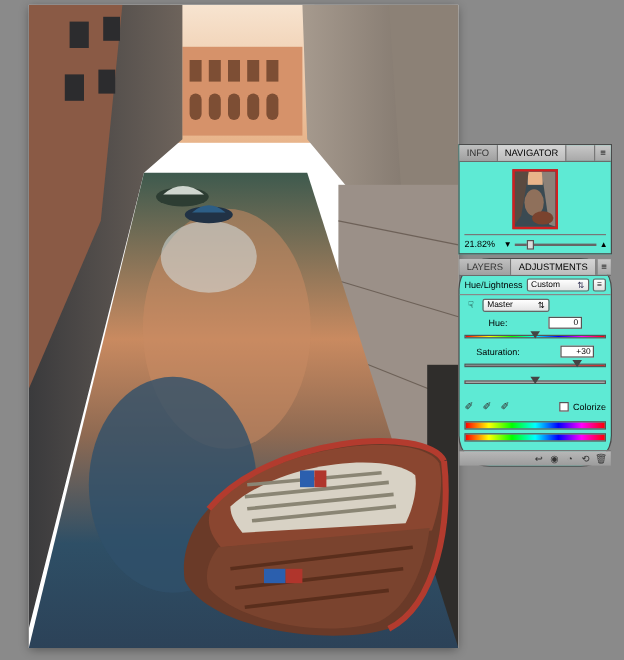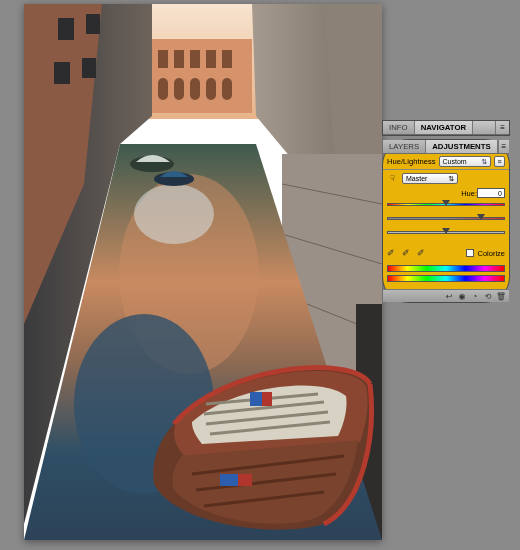--- a/index.html
+++ b/index.html
@@ -4,24 +4,24 @@
 <style>
   * { box-sizing: border-box; margin: 0; padding: 0; font-family: "Lucida Grande", Arial, sans-serif; }
   body { background: #8a8a8a; width: 520px; height: 550px; position: relative; overflow: hidden; }
 
   
   .canvas-wrap { position: absolute; left: 24px; top: 4px; width: 358px; height: 536px; background: #fff; box-shadow: 0 2px 8px rgba(0,0,0,0.4); }
   .canvas-wrap svg { display:block; width:100%; height:100%; }
 
   
   .panels { position: absolute; left: 382px; top: 120px; width: 128px; }
-  .panel { background: #eab308; border: 1px solid #4a4a4a; margin-bottom: 3px; font-size: 8.2px; color: #000; }
+  .panel { background: #5eead4; border: 1px solid #4a4a4a; margin-bottom: 3px; font-size: 8.2px; color: #000; }
   .tabbar { display: flex; align-items: stretch; background: linear-gradient(#c8c8c8,#a8a8a8); height: 14px; border-bottom: 1px solid #6b6b6b; position: relative; }
   .tab { padding: 2px 6px 0 6px; font-size: 7.8px; color: #333; cursor: default; border-right: 1px solid #777; background: linear-gradient(#bfbfbf,#a0a0a0); }
-  .tab.active { background: linear-gradient(#d6d6d6,#bcbcbc); color: #000; font-weight: 700; }
+  .tab.active { background: linear-gradient(#d6d6d6,#bcbcbc); color: #000; font-weight: 400; }
   .tab-menu { margin-left:auto; width:14px; display:flex; align-items:center; justify-content:center; border-left:1px solid #777; }
   .tab-menu span { font-size:8px; line-height:1; }
 
   
   .nav-body { display:flex; flex-direction:column; align-items:center; padding:4px 4px 3px 4px; }
   .nav-thumb { width: 38px; height: 50px; border: 2px solid #d02020; background:#555; margin: 2px 0 4px 0; overflow:hidden; }
   .nav-thumb svg { width:100%; height:100%; display:block; }
   .nav-zoomrow { display:flex; align-items:center; gap:2px; width:100%; padding-top:3px; border-top:1px solid #777; }
   .nav-zoomrow .pct { font-size:7.5px; width:32px; }
   .nav-slider { flex:1; height:8px; position:relative; }
@@ -33,21 +33,21 @@
   .hs-head .lbl { font-size:7.6px; }
   .hs-head .sel { flex:1; height:11px; background:linear-gradient(#fff,#e4e4e4); border:1px solid #666; border-radius:2px; font-size:7px; padding:0 3px; display:flex; align-items:center; justify-content:space-between; }
   .hs-head .sel .arrows{ font-size:7px; color:#335; }
   .mini-btn { width:11px; height:11px; background:linear-gradient(#fff,#ddd); border:1px solid #666; border-radius:2px; display:flex; align-items:center; justify-content:center; font-size:7px; }
 
   .hs-chanrow { display:flex; align-items:center; gap:4px; padding:3px 4px 2px 4px; }
   .hs-chanrow .hand { width:11px; height:11px; display:flex;align-items:center;justify-content:center; font-size:8px; }
   .hs-chanrow .sel { width:56px; height:11px; background:linear-gradient(#fff,#e4e4e4); border:1px solid #666; border-radius:2px; font-size:7px; padding:0 3px; display:flex; align-items:center; justify-content:space-between; }
 
   .slider-row { padding:2px 4px 0 4px; }
-  .slider-row .lr { display:flex; justify-content:flex-end; align-items:center; }
+  .slider-row .lr { display:flex; justify-content:center; align-items:center;gap:34px; }
   .slider-row .lbl { font-size:7.5px; }
   .slider-row .val { width:28px; height:10px; background:#fff; border:1px solid #555; font-size:7px; padding:0 2px; text-align:right; line-height:9px; }
   .slider-row .track { position:relative; height:10px; margin-top:2px; }
   .slider-row .track .bar { position:absolute; left:0; right:0; top:3px; height:3px; border:1px solid #555; background:#bbb; }
   .slider-row.hue .bar { background: linear-gradient(90deg, #f00,#ff0,#0f0,#0ff,#00f,#f0f,#f00); }
   .slider-row.sat .bar { background: linear-gradient(90deg, #888 0%, #888 50%, #d02b2b 100%); }
   .slider-row.light .bar { background:#bbb; }
   .slider-row .knob { position:absolute; top:0px; width:0; height:0; border-left:4px solid transparent; border-right:4px solid transparent; border-top:6px solid #444; transform:translateX(-4px); }
 
   .eyedrop-row { display:flex; align-items:center; gap:5px; padding:10px 4px 4px 4px; }
@@ -165,20 +165,40 @@
 
   <div class="panel" style="position:relative;">
     <span class="collapse-arrows">◂▸</span>
     <div class="tabbar">
       <div class="tab"><span>INFO</span></div>
       <div class="tab active"><span>NAVIGATOR</span></div>
       <div class="tab-menu">
           <span>≡</span>
         </div>
     </div>
+    <div class="nav-body">
+      <div class="nav-thumb">
+        <svg viewBox="0 0 38 50" preserveAspectRatio="none">
+          <rect width="38" height="50" fill="#3a4a52"></rect>
+          <rect x="12" y="0" width="14" height="12" fill="#e8b48a"></rect>
+          <polygon points="0,0 13,0 6,40 0,48" fill="#5a4a40"></polygon>
+          <polygon points="38,0 25,0 32,48 38,50" fill="#8c8178"></polygon>
+          <ellipse cx="18" cy="28" rx="9" ry="12" fill="#c88b63" opacity="0.6"></ellipse>
+          <ellipse cx="26" cy="42" rx="10" ry="6" fill="#7a432e"></ellipse>
+        </svg>
+      </div>
+      <div class="nav-zoomrow">
+        <div class="pct">21.82%</div>
+        <span style="font-size:8px;">▾</span>
+        <div class="nav-slider">
+            <div class="knob"></div>
+          </div>
+        <span style="font-size:8px;">▴</span>
+      </div>
+    </div>
   </div>
 
   <div class="panel" style="position:relative;border-radius:26px;">
     <span class="collapse-arrows">◂▸</span>
     <div class="tabbar">
       <div class="tab"><span>LAYERS</span></div>
       <div class="tab active"><span>ADJUSTMENTS</span></div>
       <div class="tab-menu">
           <span>≡</span>
         </div>
@@ -208,20 +228,24 @@
         <span class="lbl">Hue:</span>
         <div class="val">0</div>
       </div>
       <div class="track">
         <div class="bar"></div>
         <div class="knob" style="left:50%;"></div>
       </div>
     </div>
 
     <div class="slider-row sat">
+      <div class="lr">
+        <span class="lbl">Saturation:</span>
+        <div class="val">+30</div>
+      </div>
       <div class="track">
         <div class="bar"></div>
         <div class="knob" style="left:80%;"></div>
       </div>
     </div>
 
     <div class="slider-row light">
       <div class="track">
         <div class="bar"></div>
         <div class="knob" style="left:50%;"></div>

